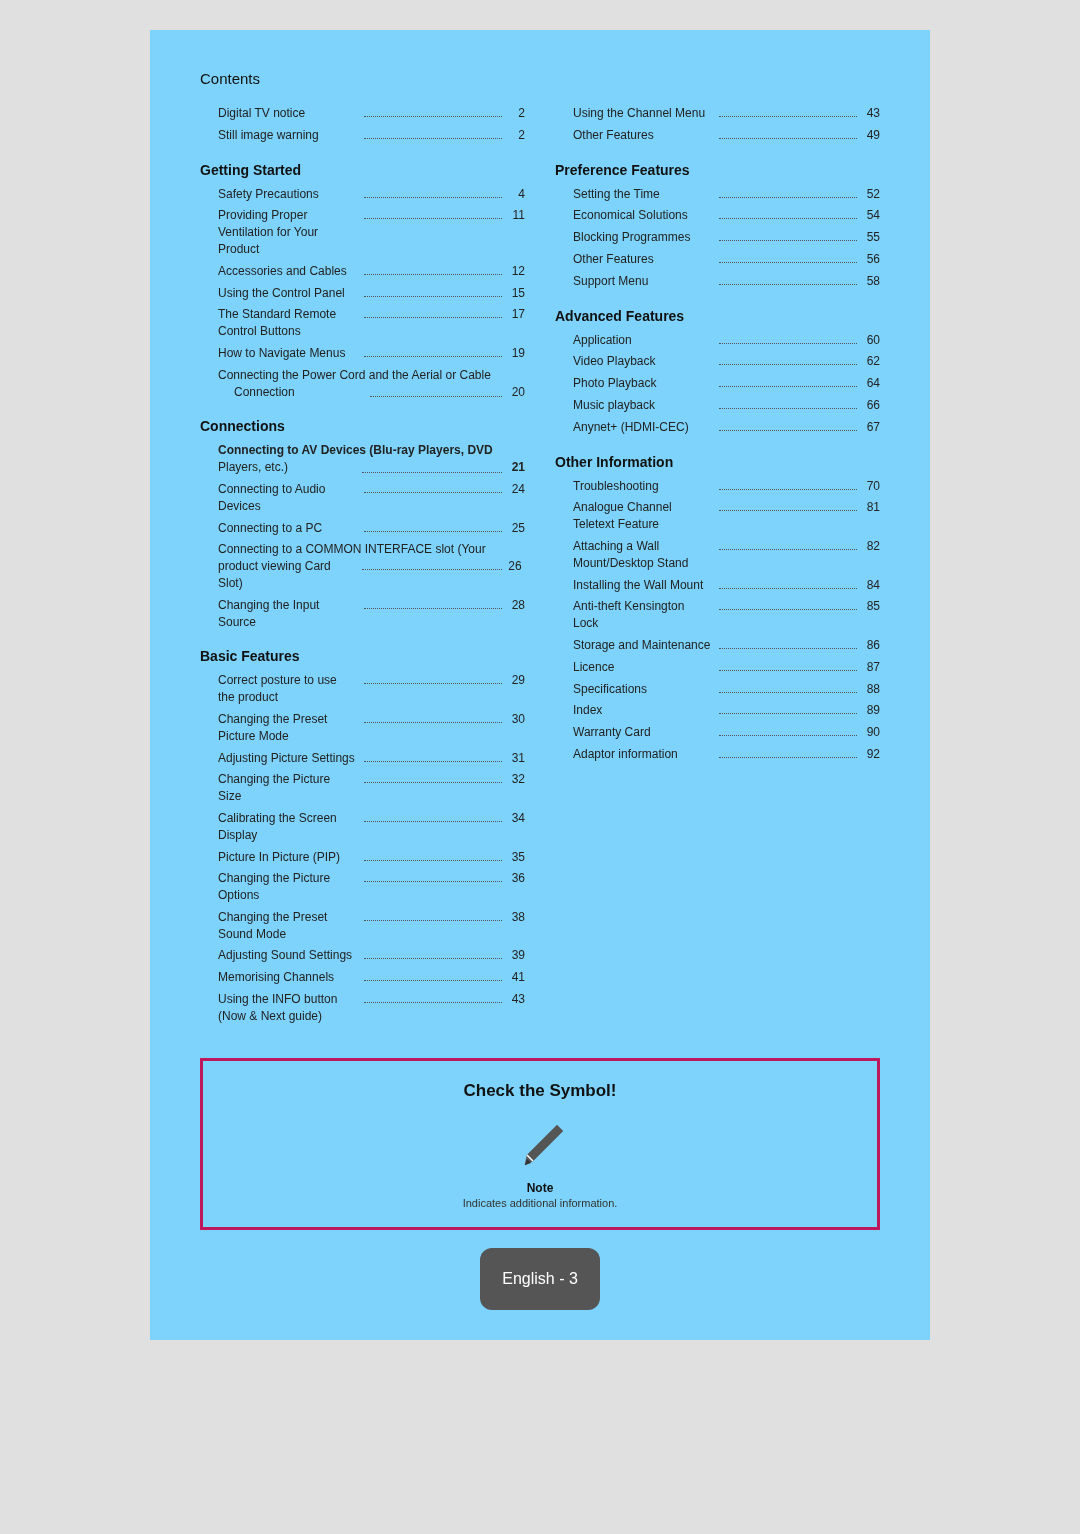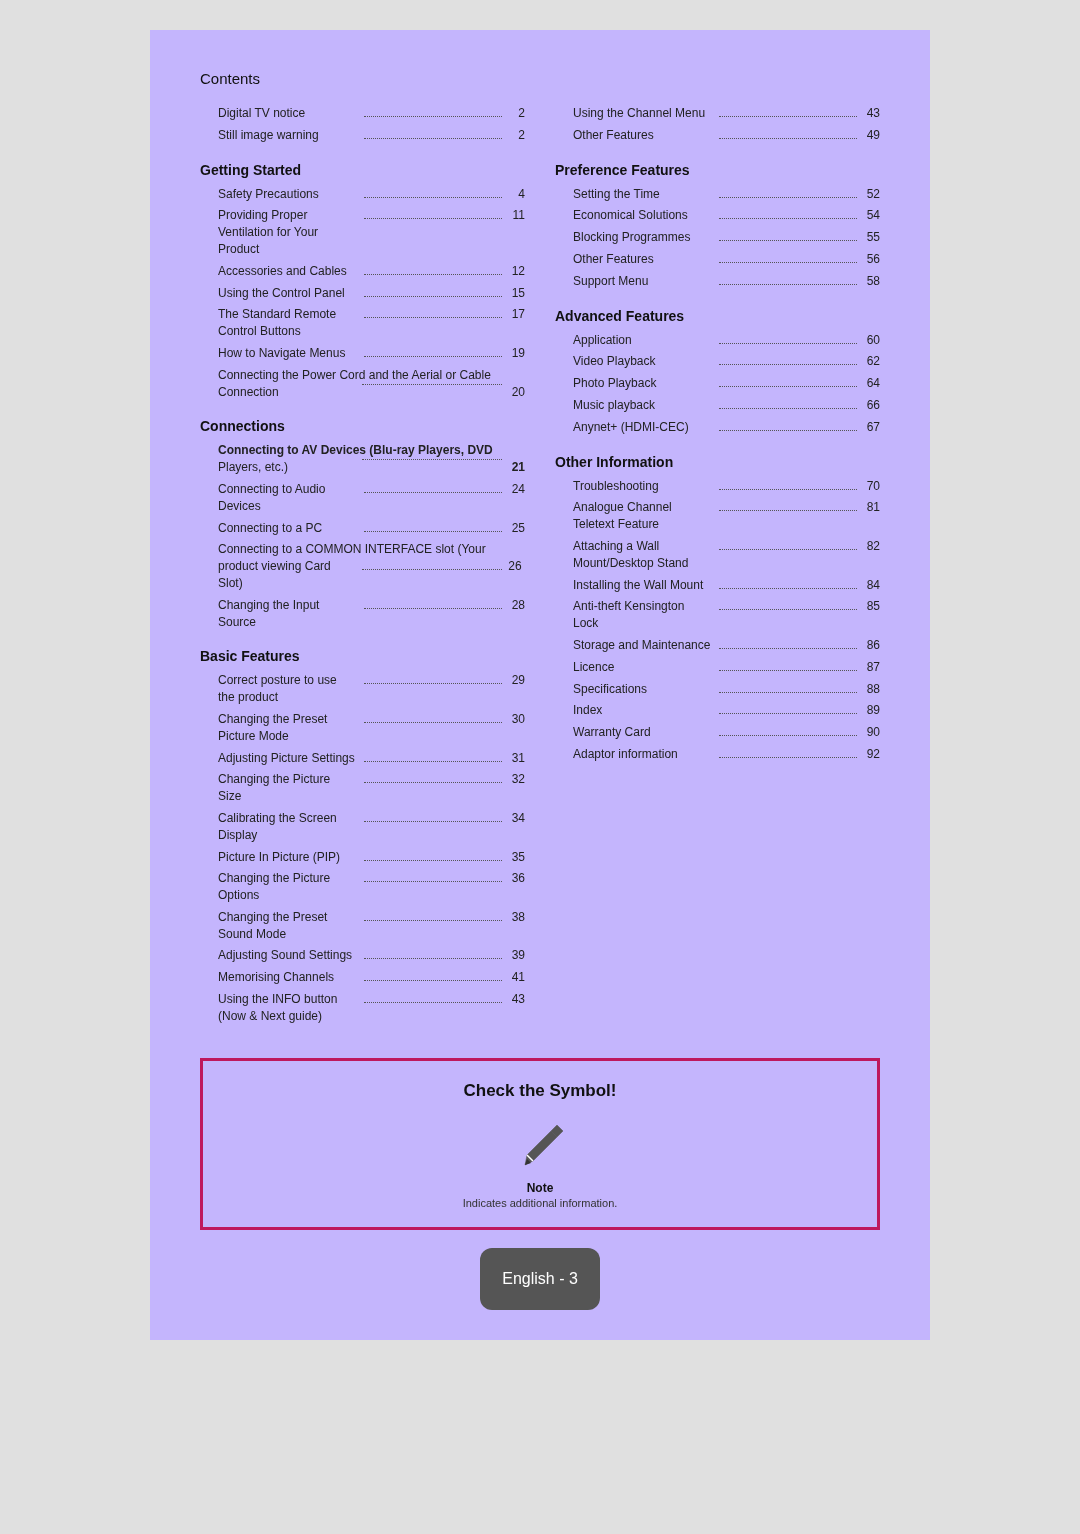--- a/index.html
+++ b/index.html
@@ -6,21 +6,21 @@
     body {
       background: #e0e0e0;
       display: flex;
       justify-content: center;
       align-items: flex-start;
       min-height: 100vh;
       font-family: Arial, sans-serif;
     }
     .page {
       width: 780px;
-      background: #c4b5fd;
+      background: #7dd3fc;
       margin: 30px auto;
       padding: 40px 50px 20px 50px;
       position: relative;
     }
     .contents-title {
       font-size: 15px;
       font-weight: normal;
       margin-bottom: 18px;
       color: #111;
     }
@@ -153,36 +153,36 @@
         <div class="toc-entry">
           <span class="entry-text">How to Navigate Menus</span>
           <span class="dots"></span>
           <span class="page-num">19</span>
         </div>
 
         <div style="font-size:12px;color:#222;margin-bottom:5px;line-height:1.4;">
           <div style="display:flex;align-items:baseline;">
             <span style="flex:1;padding-right:4px;">Connecting the Power Cord and the Aerial or Cable</span>
           </div>
-          <div style="display:flex;align-items:flex-start;">
+          <div style="display:flex;align-items:flex-end;margin-left:16px;">
             <span style="flex:1;">Connection</span>
             <span style="flex:1;border-bottom:1px dotted #555;margin:0 3px 3px 3px;min-width:10px;"></span>
             <span style="min-width:20px;text-align:right;">20</span>
           </div>
         </div>
       </div>
 
       <div class="section-heading">Connections</div>
       <div class="toc-indent">
 
         <div style="font-size:12px;color:#222;margin-bottom:5px;line-height:1.4;">
           <div style="display:flex;align-items:baseline;">
             <span style="flex:1;padding-right:4px;font-weight:bold;">Connecting to AV Devices (Blu-ray Players, DVD</span>
           </div>
-          <div style="display:flex;align-items:flex-start;">
+          <div style="display:flex;align-items:flex-end;">
             <span style="flex:1;">Players, etc.)</span>
             <span style="flex:1;border-bottom:1px dotted #555;margin:0 3px 3px 3px;min-width:10px;"></span>
             <span style="min-width:20px;text-align:right;font-weight:bold;">21</span>
           </div>
         </div>
         <div class="toc-entry">
           <span class="entry-text">Connecting to Audio Devices</span>
           <span class="dots"></span>
           <span class="page-num">24</span>
         </div>

